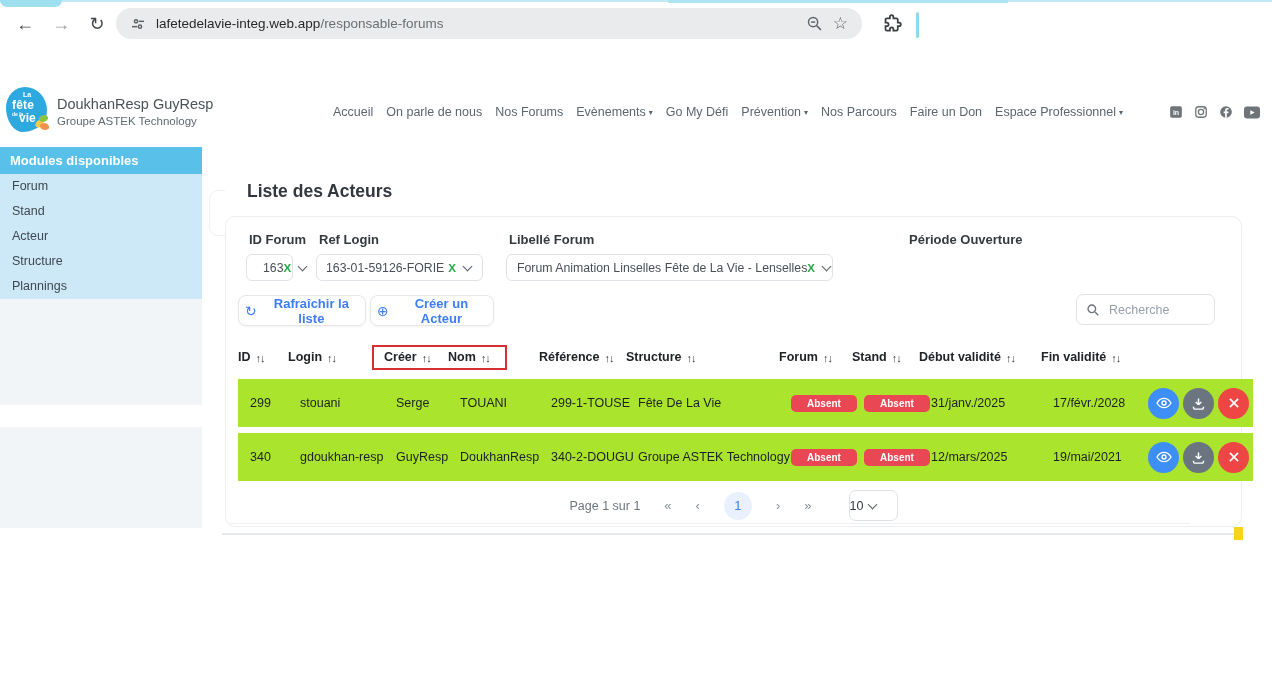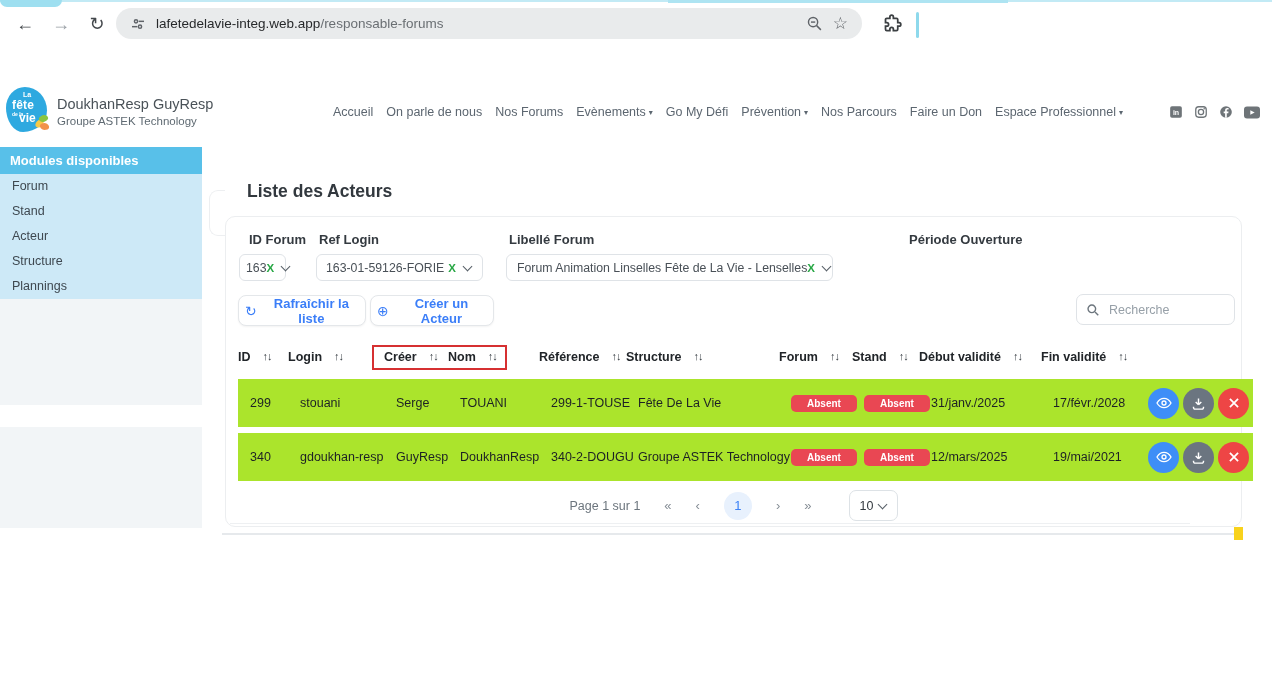--- a/index.html
+++ b/index.html
@@ -58,47 +58,47 @@
   .f-label{position:absolute;top:15px;font-size:13px;font-weight:bold;color:#343a40;white-space:nowrap;}
   .f-box{position:absolute;top:37px;height:27px;border:1px solid #dfe3e7;border-radius:6px;background:#fff;
          display:flex;align-items:center;box-sizing:border-box;font-size:12.3px;color:#495057;cursor:pointer;white-space:nowrap;}
   .f-clear{color:#28a745;font-weight:bold;font-size:11.5px;margin-left:auto;cursor:pointer;}
   .chev{width:6px;height:6px;border-right:1.6px solid #565e66;border-bottom:1.6px solid #565e66;
         transform:rotate(45deg);margin:-3px 2px 0 8px;flex:none;}
   .btn{position:absolute;top:78px;height:31px;border:1px solid #e4e7ea;border-radius:8px;background:#fff;
        color:#3b7ef8;font-weight:bold;font-size:13px;display:flex;align-items:center;justify-content:center;
        gap:7px;box-shadow:0 1px 2px rgba(0,0,0,.05);cursor:pointer;box-sizing:border-box;font-family:inherit;}
   .btn-ic{font-weight:normal;font-size:14px;}
-  .search{position:absolute;top:77px;left:850px;width:159px;height:31px;border:1px solid #dfe3e7;border-radius:7px;
+  .search{position:absolute;top:77px;left:850px;width:139px;height:31px;border:1px solid #dfe3e7;border-radius:7px;
           display:flex;align-items:center;padding:0 9px;gap:7px;box-sizing:border-box;background:#fff;}
   .search input{border:none;outline:none;width:100%;font-size:12.5px;color:#495057;font-family:inherit;background:transparent;}
   .search input::placeholder{color:#97a0a8;}
 
   .tgrid{display:grid;grid-template-columns:50px 96px 64px 91px 87px 153px 73px 67px 122px 95px 1fr;
          align-items:center;padding-left:12px;box-sizing:border-box;width:100%;}
   .thead{position:absolute;left:0;top:124px;height:32px;font-size:12.5px;font-weight:bold;color:#212529;}
-  .th{display:flex;align-items:flex-start;gap:12px;cursor:pointer;white-space:nowrap;}
+  .th{display:flex;align-items:flex-end;gap:5px;cursor:pointer;white-space:nowrap;}
   .sort{font-size:11px;letter-spacing:-1px;color:#343a40;font-weight:600;}
   .red-box{position:absolute;left:146px;top:128px;width:135px;height:25px;border:2px solid #d63031;box-sizing:border-box;pointer-events:none;}
   .trow{position:absolute;left:12px;height:48px;background:#abe42c;font-size:12.5px;color:#1d2125;cursor:pointer;}
   .trow .cell{white-space:nowrap;overflow:hidden;}
   .badge{display:inline-block;background:#e94753;color:#fff;font-size:10px;font-weight:bold;
          padding:3px 16px;border-radius:5px;}
   .actions{display:flex;gap:4px;justify-content:flex-end;padding-right:8px;}
   .circle{width:31px;height:31px;border-radius:50%;display:flex;align-items:center;justify-content:center;
           border:none;cursor:pointer;padding:0;flex:none;}
   .c-view{background:#3e8ef7;} .c-download{background:#6b7580;} .c-delete{background:#ee4545;}
 
   .pagination{position:absolute;left:0;top:273px;width:100%;display:flex;align-items:center;justify-content:center;
               gap:24px;font-size:12.5px;color:#6c757d;}
   .pg-arrow{color:#868e96;font-size:13px;cursor:pointer;background:none;border:none;padding:0;font-family:inherit;}
   .page-circle{width:28px;height:28px;border-radius:50%;background:#e8f1fd;color:#3b82f6;display:flex;
                align-items:center;justify-content:center;font-size:13px;cursor:pointer;}
   .page-size{width:49px;height:31px;border:1px solid #dde2e6;border-radius:7px;display:flex;align-items:center;
-             justify-content:center;gap:6px;color:#343a40;font-size:12.5px;cursor:pointer;box-sizing:border-box;margin-left:13px;}
+             justify-content:flex-start;gap:6px;color:#343a40;font-size:12.5px;cursor:pointer;box-sizing:border-box;margin-left:13px;}
 
   .line-a{position:absolute;left:230px;top:523px;width:960px;height:1px;background:#eef0f2;}
   .line-b{position:absolute;left:222px;top:533px;width:1013px;height:2px;background:#e6e9ec;}
   .yellow-marker{position:absolute;left:1234px;top:527px;width:9px;height:13px;background:#f8d21c;}
 </style>
 </head>
 <body>
 
 <div id="screen">
 
@@ -227,21 +227,21 @@
 
   <h1 class="page-title" style="margin:0;">Liste des Acteurs</h1>
 
   <div class="card">
 
     <span class="f-label" style="left:23px;">ID Forum</span>
     <span class="f-label" style="left:93px;">Ref Login</span>
     <span class="f-label" style="left:283px;">Libellé Forum</span>
     <span class="f-label" style="left:683px;">Période Ouverture</span>
 
-    <div class="f-box" style="left:13px;width:47px;padding:0 6px;">
+    <div class="f-box" style="left:20px;width:47px;padding:0 16px;">
       <span>163</span>
       <span class="f-clear">X</span>
       <span class="chev"></span>
     </div>
     <div class="f-box" style="left:90px;width:167px;padding:0 9px;">
       <span>163-01-59126-FORIE</span>
       <span class="f-clear">X</span>
       <span class="chev"></span>
     </div>
     <div class="f-box" style="left:280px;width:327px;padding:0 10px;">

